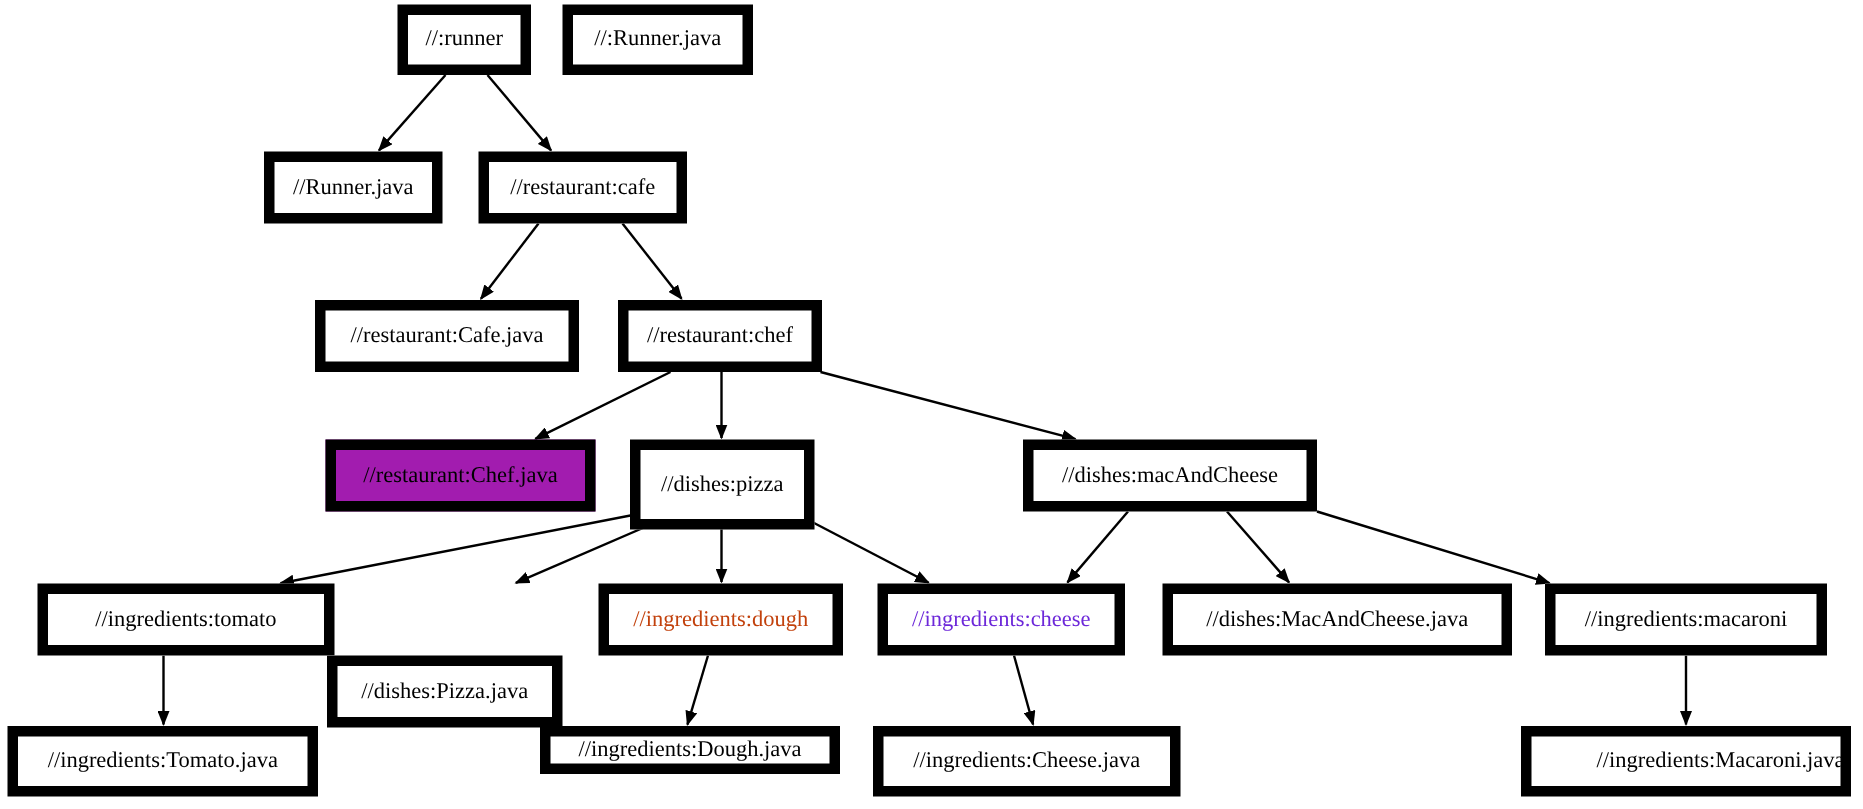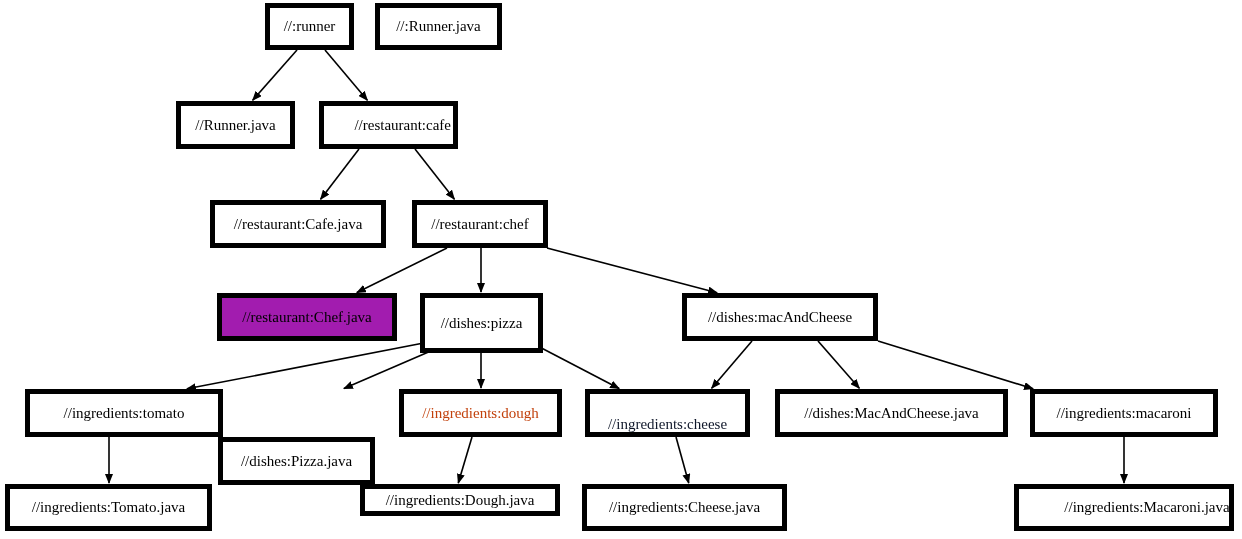--- a/index.html
+++ b/index.html
@@ -27,21 +27,21 @@
   #node-layer {
     position: absolute;
     left: 0;
     top: 0;
     width: 1242px;
     height: 539px;
   }
   .graph-node {
     position: absolute;
     box-sizing: border-box;
-    border: 5px solid #737373;
+    border: 7px solid #737373;
     background: #ffffff;
     display: flex;
     align-items: center;
     justify-content: center;
     color: #000000;
     font-size: 15px;
     line-height: 1;
     letter-spacing: 0px;
     white-space: nowrap;
   }
@@ -86,21 +86,21 @@
   <div id="node-layer">
       <div class="graph-node" style="left: 265px; top: 3px; width: 89px; height: 47px; border-color: rgb(0, 0, 0); background: rgb(255, 255, 255); color: rgb(0, 0, 0);">
         <span class="node-label">//:runner</span>
       </div>
       <div class="graph-node" style="left: 375px; top: 3px; width: 127px; height: 47px; border-color: rgb(0, 0, 0); background: rgb(255, 255, 255); color: rgb(0, 0, 0);">
         <span class="node-label">//:Runner.java</span>
       </div>
       <div class="graph-node" style="left: 176px; top: 101px; width: 119px; height: 48px; border-color: rgb(0, 0, 0); background: rgb(255, 255, 255); color: rgb(0, 0, 0);">
         <span class="node-label">//Runner.java</span>
       </div>
-      <div class="graph-node" style="left: 319px; top: 101px; width: 139px; height: 48px; border-color: rgb(0, 0, 0); background: rgb(255, 255, 255); color: rgb(0, 0, 0); justify-content: flex-end;">
+      <div class="graph-node" style="left: 319px; top: 101px; width: 139px; height: 48px; border-color: rgb(0, 0, 0); background: rgb(255, 255, 255); color: rgb(0, 0, 0);">
         <span class="node-label">//restaurant:cafe</span>
       </div>
       <div class="graph-node" style="left: 210px; top: 200px; width: 176px; height: 48px; border-color: rgb(0, 0, 0); background: rgb(255, 255, 255); color: rgb(0, 0, 0);">
         <span class="node-label">//restaurant:Cafe.java</span>
       </div>
       <div class="graph-node" style="left: 412px; top: 200px; width: 136px; height: 48px; border-color: rgb(0, 0, 0); background: rgb(255, 255, 255); color: rgb(0, 0, 0);">
         <span class="node-label">//restaurant:chef</span>
       </div>
       <div class="graph-node" style="left: 217px; top: 293px; width: 180px; height: 48px; border-color: rgb(0, 0, 0); background: #a21caf; color: rgb(0, 0, 0);">
         <span class="node-label">//restaurant:Chef.java</span>
@@ -113,21 +113,21 @@
       </div>
       <div class="graph-node" style="left: 25px; top: 389px; width: 198px; height: 48px; border-color: rgb(0, 0, 0); background: rgb(255, 255, 255); color: rgb(0, 0, 0);">
         <span class="node-label">//ingredients:tomato</span>
       </div>
       <div class="graph-node" style="left: 218px; top: 389px; width: 157px; height: 48px; border-color: rgb(0, 0, 0); background: rgb(255, 255, 255); color: rgb(0, 0, 0); margin-top: 48px;">
         <span class="node-label">//dishes:Pizza.java</span>
       </div>
       <div class="graph-node" style="left: 399px; top: 389px; width: 163px; height: 48px; border-color: rgb(0, 0, 0); background: rgb(255, 255, 255); color: #c2410c;">
         <span class="node-label">//ingredients:dough</span>
       </div>
-      <div class="graph-node" style="left: 585px; top: 389px; width: 165px; height: 48px; border-color: rgb(0, 0, 0); background: rgb(255, 255, 255); color: #0f172a; align-items: flex-end;">
+      <div class="graph-node" style="left: 585px; top: 389px; width: 165px; height: 48px; border-color: rgb(0, 0, 0); background: rgb(255, 255, 255); color: #6d28d9;">
         <span class="node-label">//ingredients:cheese</span>
       </div>
       <div class="graph-node" style="left: 775px; top: 389px; width: 233px; height: 48px; border-color: rgb(0, 0, 0); background: rgb(255, 255, 255); color: rgb(0, 0, 0);">
         <span class="node-label">//dishes:MacAndCheese.java</span>
       </div>
       <div class="graph-node" style="left: 1030px; top: 389px; width: 188px; height: 48px; border-color: rgb(0, 0, 0); background: rgb(255, 255, 255); color: rgb(0, 0, 0);">
         <span class="node-label">//ingredients:macaroni</span>
       </div>
       <div class="graph-node" style="left: 5px; top: 484px; width: 207px; height: 47px; border-color: rgb(0, 0, 0); background: rgb(255, 255, 255); color: rgb(0, 0, 0);">
         <span class="node-label">//ingredients:Tomato.java</span>

